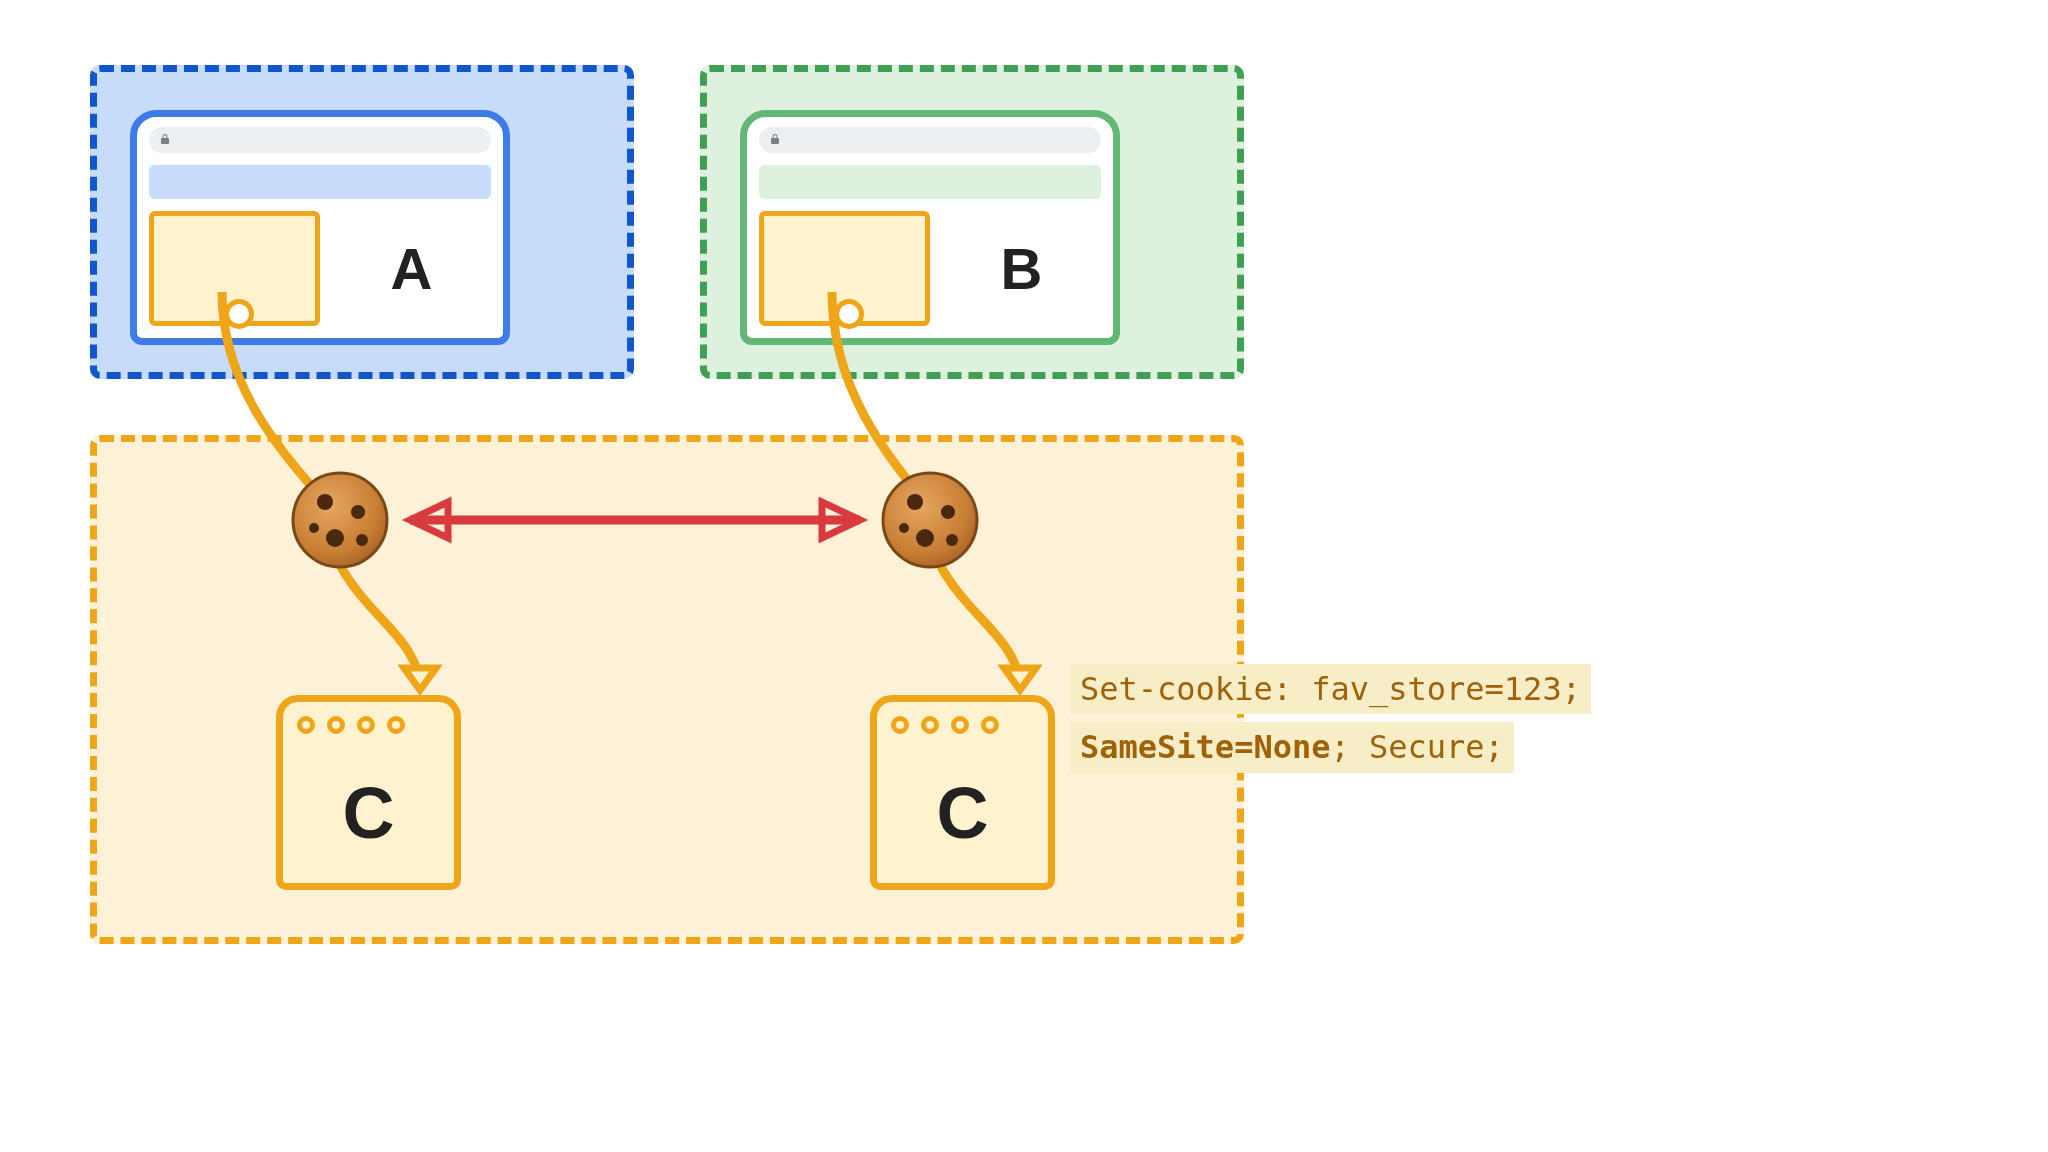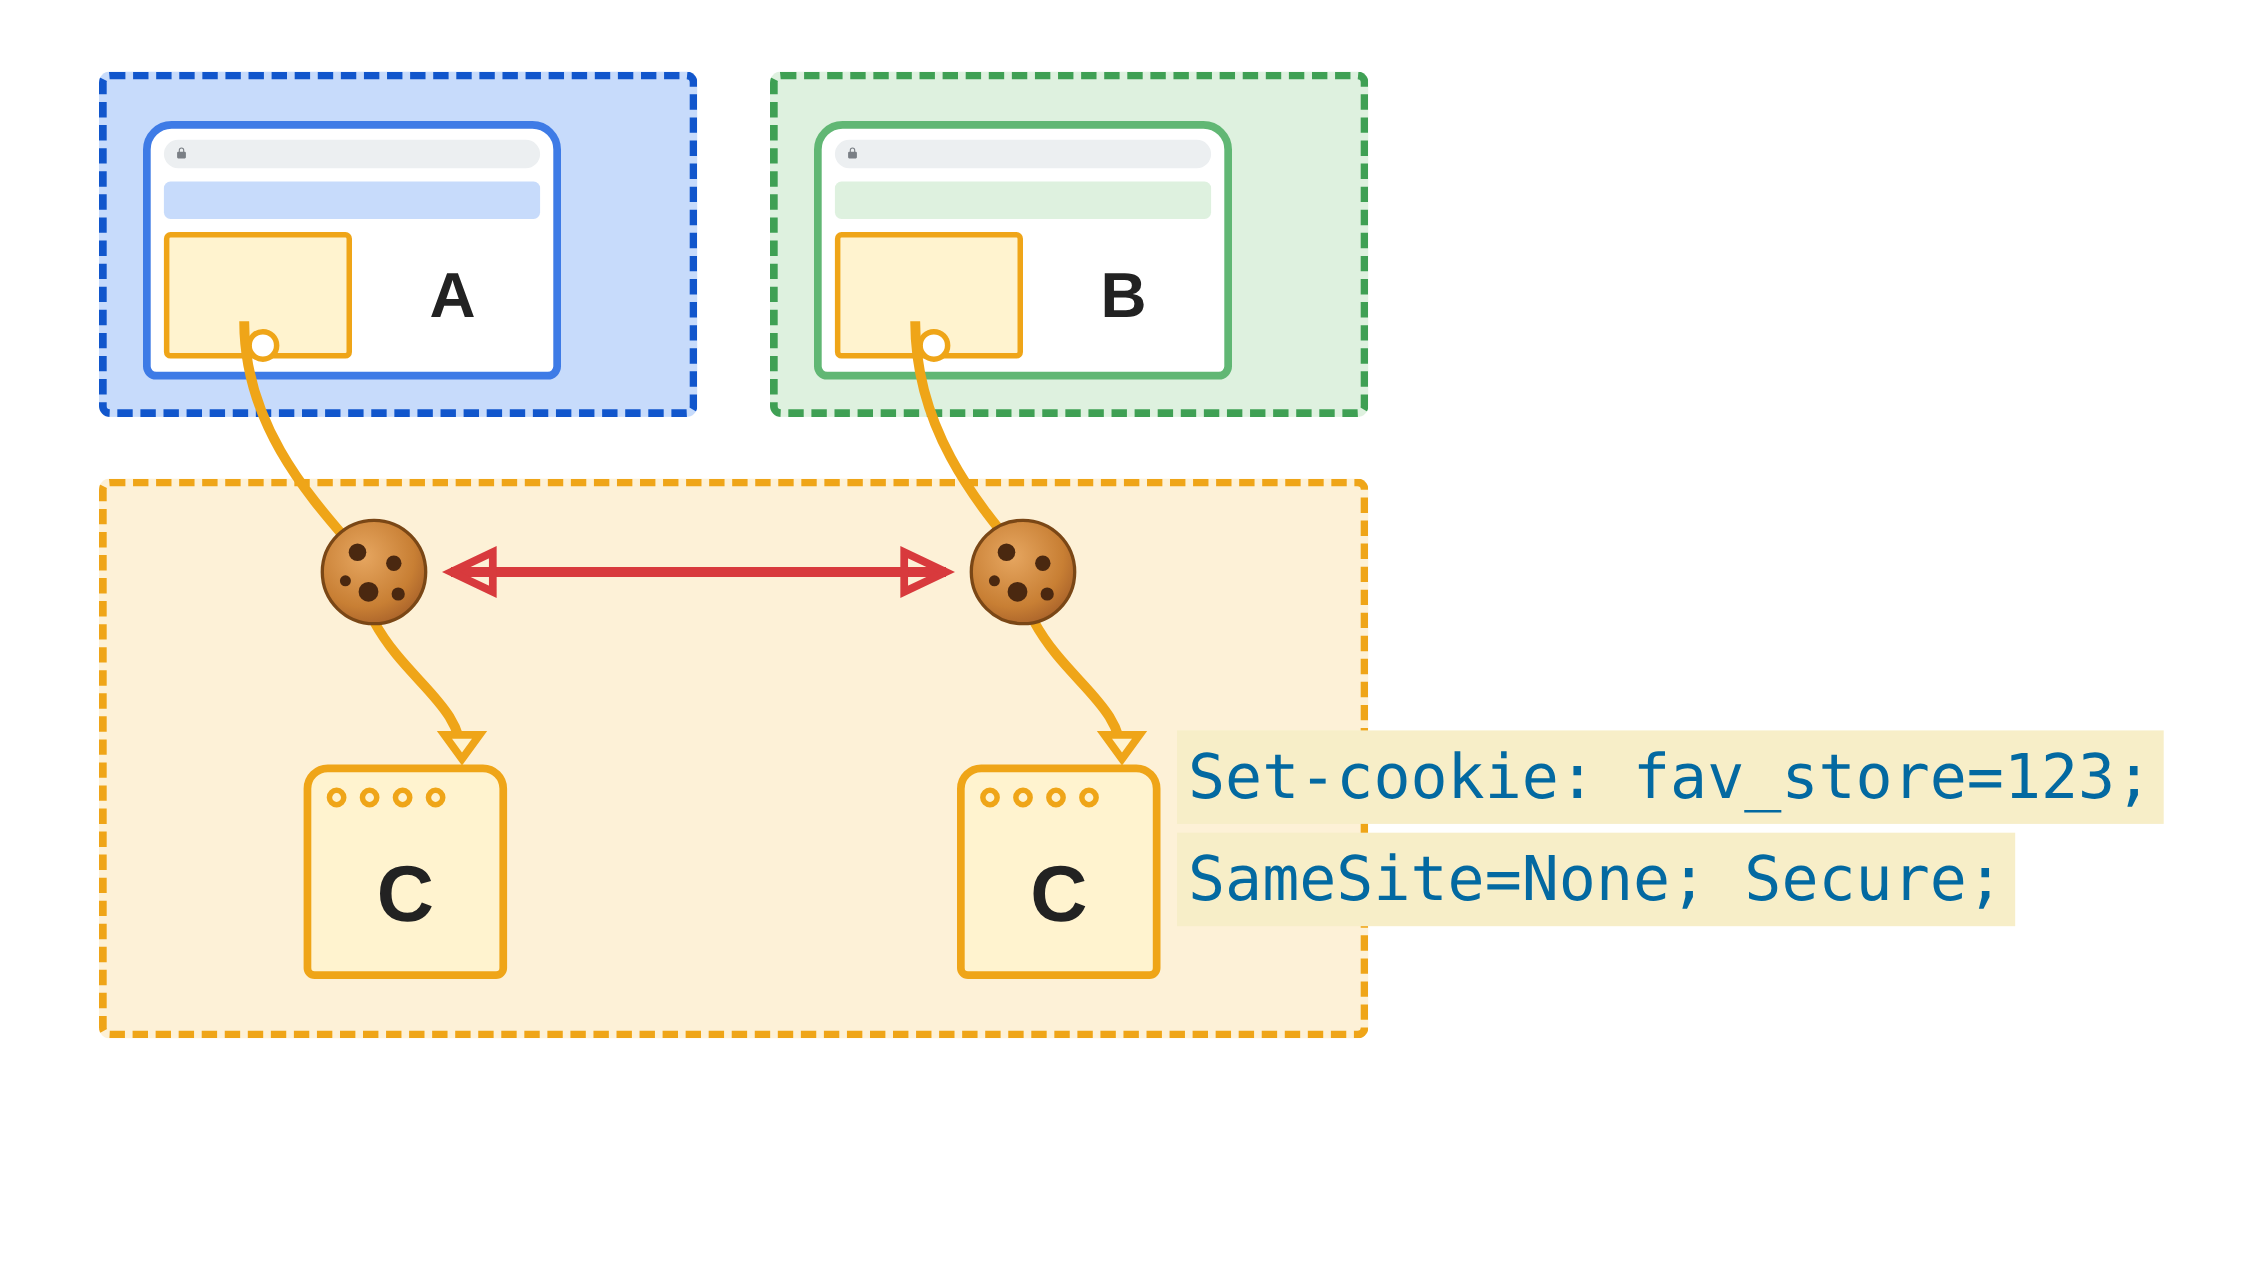--- a/index.html
+++ b/index.html
@@ -19,23 +19,23 @@
   .browser .content{position:absolute;left:12px;right:12px;top:94px;bottom:12px;display:flex;gap:12px;}
   .browser .iframe{flex:0 0 47%;background:#fff3cf;border:5px solid #efa518;border-radius:6px;position:relative;}
   .browser .right{flex:1;display:flex;align-items:center;justify-content:center;font-size:58px;font-weight:700;color:#222;}
   .iframe .dot{position:absolute;left:50%;bottom:-8px;width:20px;height:20px;margin-left:-10px;background:#fff;border:5px solid #efa518;border-radius:50%;}
   
   .app{width:185px;height:195px;background:#fff3cf;border:7px solid #efa518;border-radius:22px 22px 10px 10px;box-sizing:border-box;}
   .app .dots{position:absolute;left:14px;top:14px;display:flex;gap:12px;}
   .app .dots span{width:18px;height:18px;border:5px solid #efa518;border-radius:50%;box-sizing:border-box;}
   .app .label{position:absolute;left:0;right:0;top:70px;text-align:center;font-size:72px;font-weight:700;color:#222;}
   
-  .code{left:1070px;top:660px;font-family:ui-monospace,Menlo,Consolas,monospace;font-size:56px;line-height:1.45;color:#0369a1;}
+  .code{left:1070px;top:660px;font-family:ui-monospace,Menlo,Consolas,monospace;font-size:32px;line-height:1.45;color:#a16207;}
   .code .line{background:#f7eec8;padding:2px 10px;display:inline-block;margin:4px 0;}
-  .code b{font-weight:400;}
+  .code b{font-weight:700;}
   
   svg{pointer-events:none;}
 </style>
 </head>
 <body>
 
 <div class="stage">
 
   <div class="abs box-a"></div>
   <div class="abs box-b"></div>

